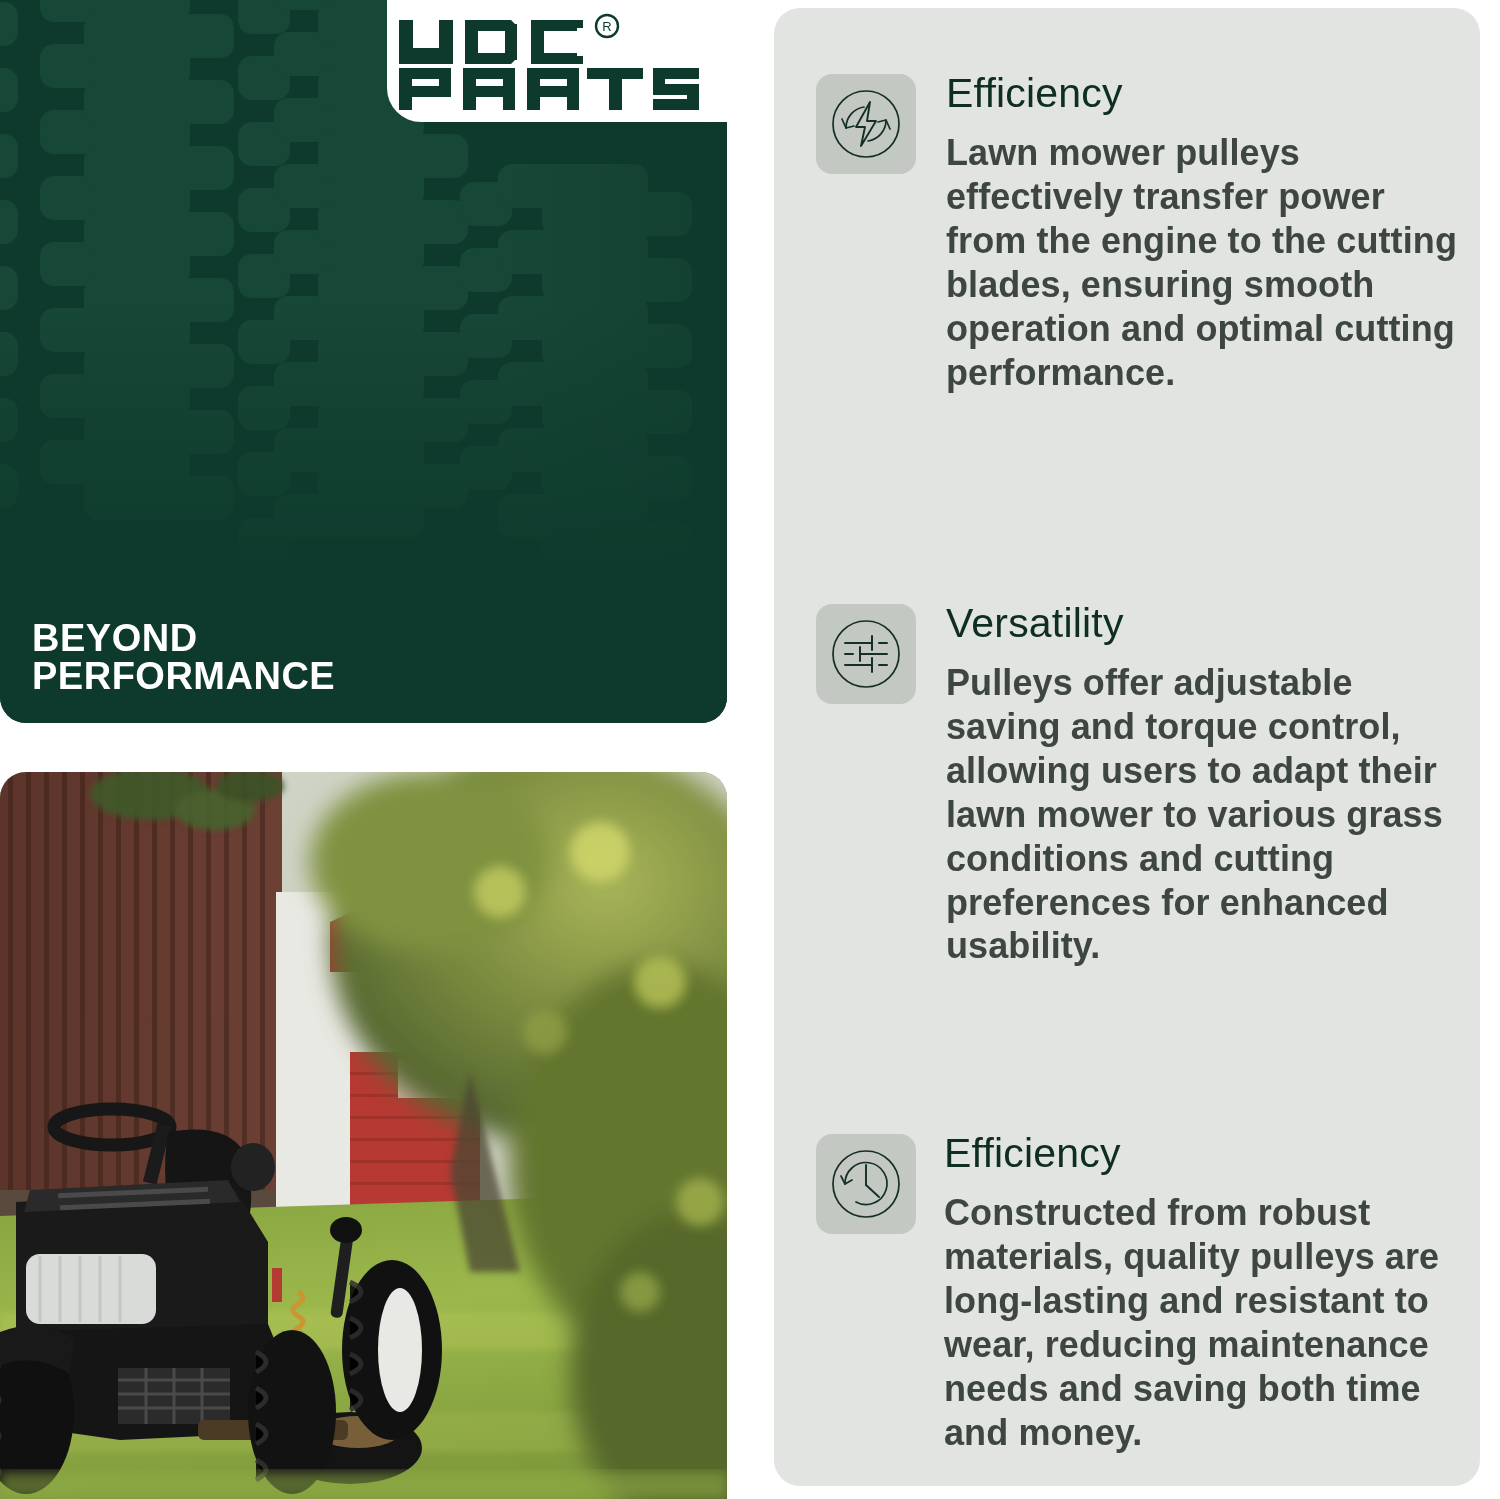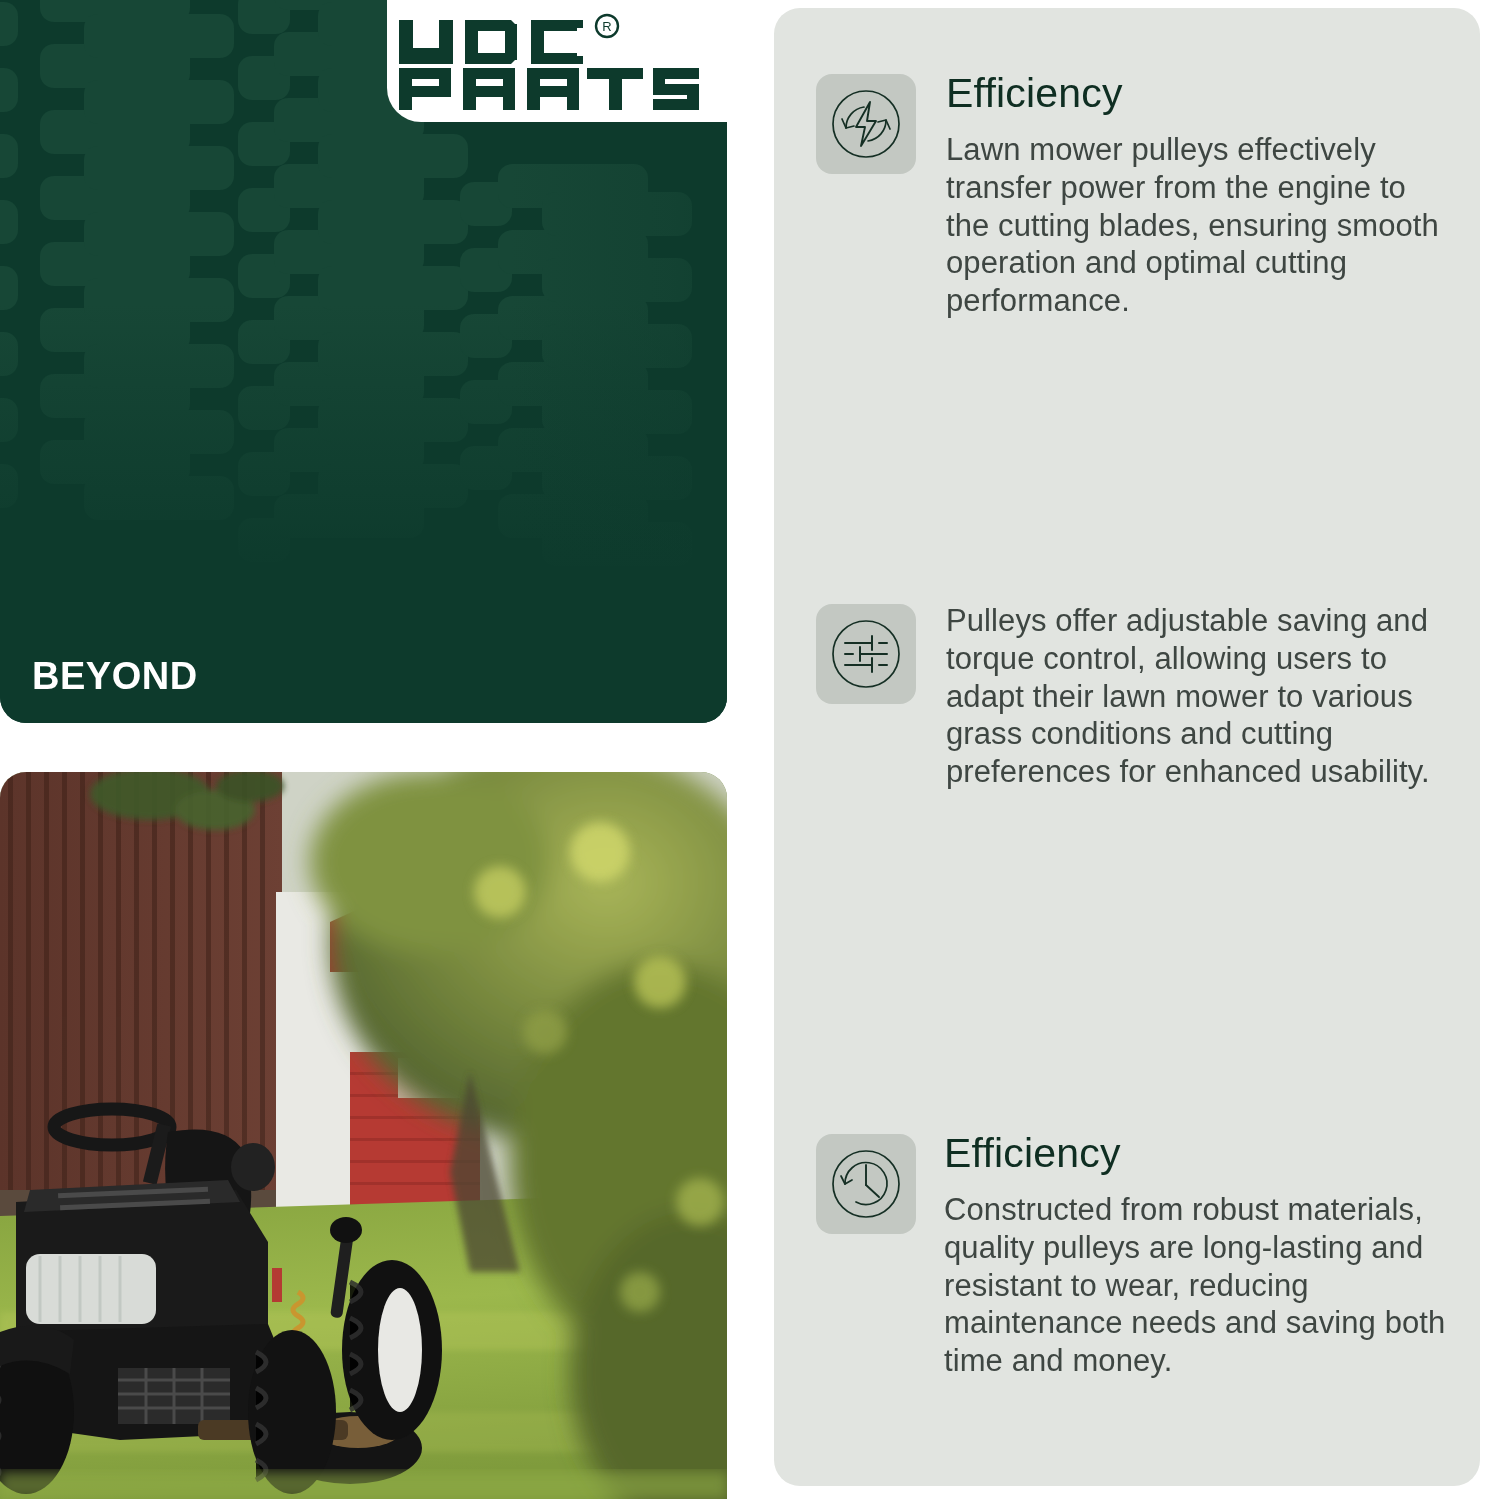--- a/index.html
+++ b/index.html
@@ -165,24 +165,25 @@
     color:#0f2e22;
     font-size:41px;
     font-weight:normal;
     line-height:1.05;
     margin-bottom:16px;
     letter-spacing:0.2px;
   }
 
   .feature-text {
     color:#3e4642;
-    font-size:31px;
+    font-size:36px;
     line-height:1.22;
     letter-spacing:0.1px;
     width:512px;
+    font-weight:bold;
   }
   .feature-3 .feature-text { width:522px; }
   .feature-3 .feature-body { margin-left:-2px; }
 </style>
 </head>
 <body>
 
 <div class="page">
 
   <div class="left-col">
@@ -333,20 +334,21 @@
             <rect x="258" y="56" width="12" height="24"></rect>
             <rect x="258" y="72" width="46" height="11"></rect>
             <rect x="292" y="72" width="12" height="26"></rect>
             <rect x="258" y="87" width="46" height="11"></rect>
           </g>
         </svg>
       </div>
 
       <div class="headline">
         <span>BEYOND</span>
+        <span>PERFORMANCE</span>
       </div>
     </div>
 
     <div class="photo">
       <svg width="727" height="727" viewBox="0 0 727 727" xmlns="http://www.w3.org/2000/svg">
         <defs>
           <linearGradient id="grassG" x1="0" y1="0" x2="0.2" y2="1">
             <stop offset="0%" stop-color="#86a33f"></stop>
             <stop offset="45%" stop-color="#9cb84c"></stop>
             <stop offset="100%" stop-color="#7f9b3c"></stop>
@@ -565,20 +567,21 @@
             <line x1="30" y1="36" x2="57" y2="36"></line>
             <line x1="30" y1="29" x2="30" y2="43"></line>
 
             <line x1="15" y1="47" x2="42" y2="47"></line>
             <line x1="49" y1="47" x2="57" y2="47"></line>
             <line x1="42" y1="40" x2="42" y2="54"></line>
           </g>
         </svg>
       </div>
       <div class="feature-body">
+        <div class="feature-title">Versatility</div>
         <div class="feature-text">Pulleys offer adjustable saving and torque control, allowing users to adapt their lawn mower to various grass conditions and cutting preferences for enhanced usability.</div>
       </div>
     </div>
 
     <div class="feature feature-3">
       <div class="icon-tile">
         <svg width="72" height="72" viewBox="0 0 72 72" xmlns="http://www.w3.org/2000/svg">
           <circle cx="36" cy="36" r="33" fill="none" stroke="#152f24" stroke-width="1.7"></circle>
 
           <path d="M15 36 A21 21 0 1 1 26 54" fill="none" stroke="#152f24" stroke-width="1.7" stroke-linecap="round"></path>

